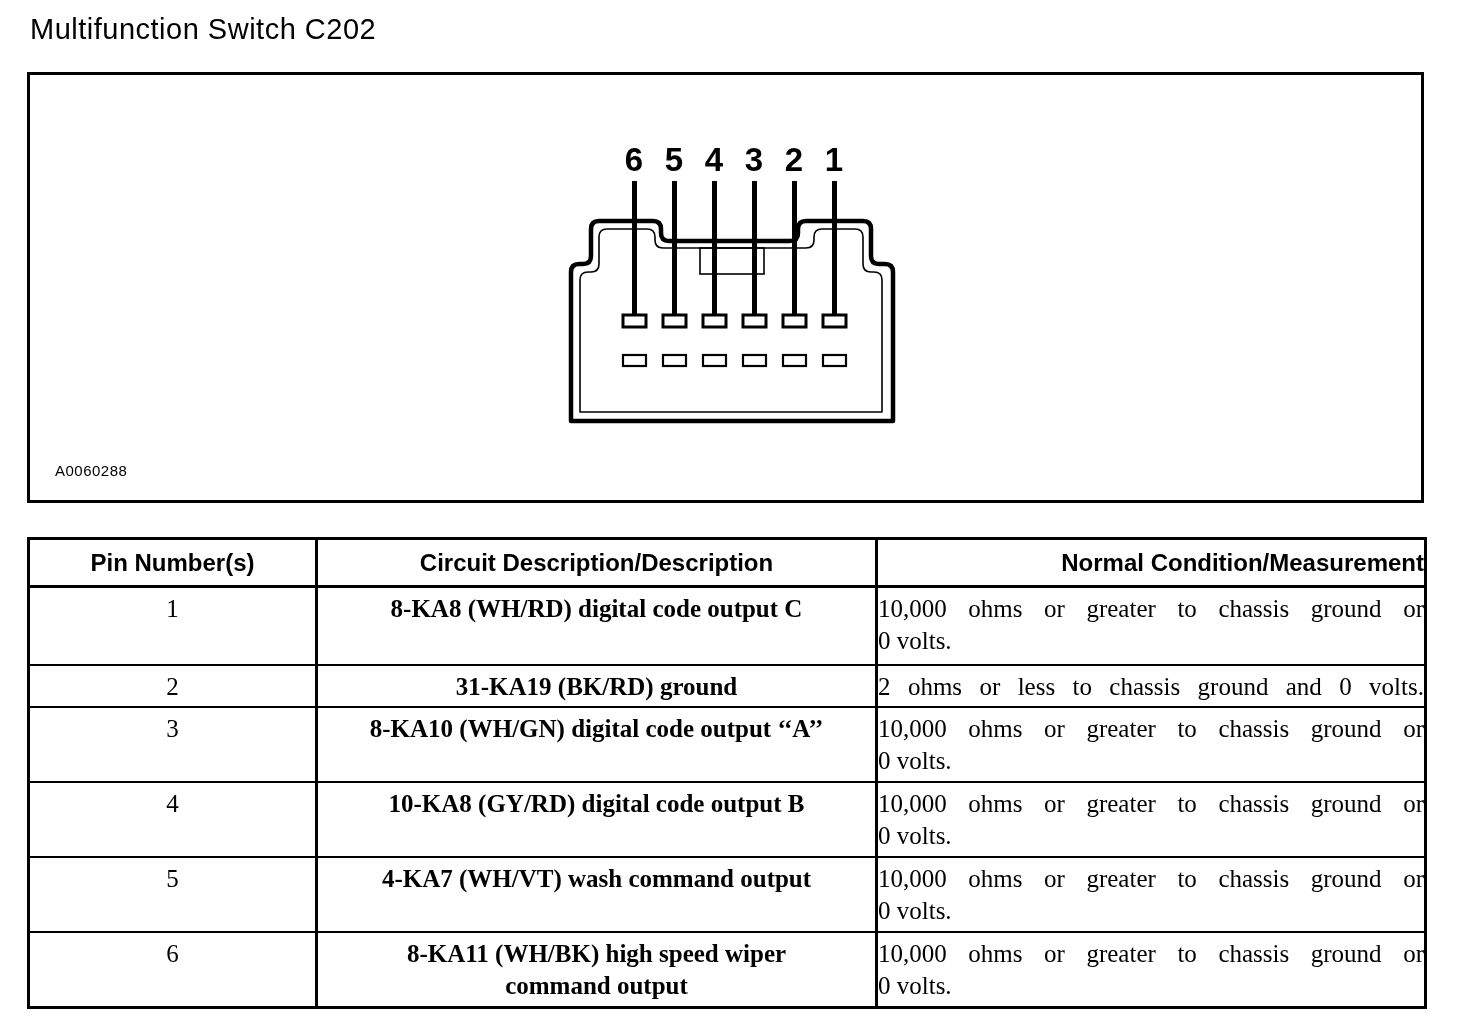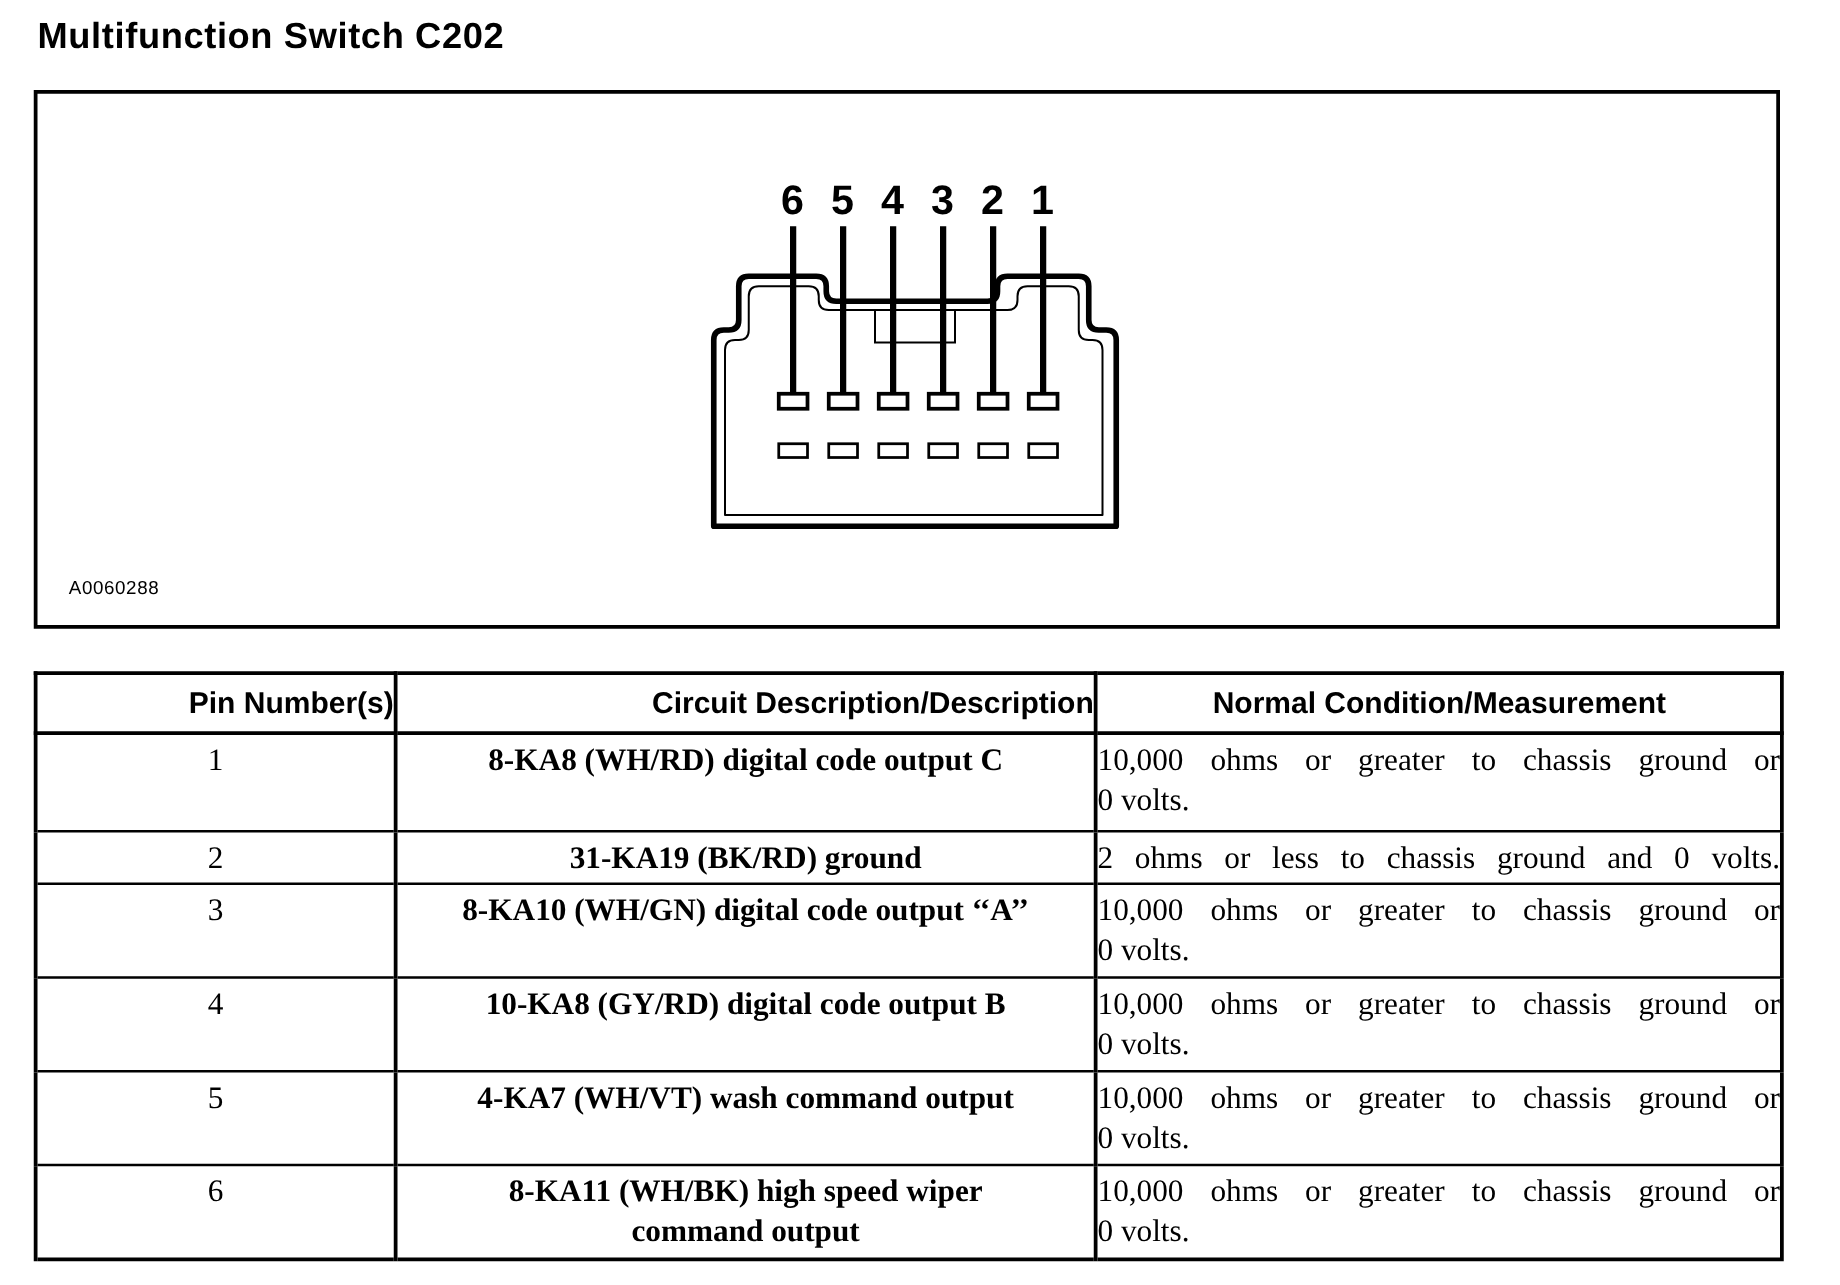--- a/index.html
+++ b/index.html
@@ -8,21 +8,21 @@
     background: #ffffff;
     width: 1472px;
     height: 1028px;
     overflow: hidden;
     font-family: "Liberation Sans", sans-serif;
     color: #000;
   }
   .page-title {
     margin: 12px 0 0 30px;
     font-size: 29px;
-    font-weight: bold;
+    font-weight: normal;
     letter-spacing: 0.5px;
     line-height: 34px;
   }
   .diagram-box {
     position: relative;
     margin: 26px 0 0 27px;
     width: 1391px;
     height: 425px;
     border: 3px solid #000;
     background: #fff;
@@ -54,25 +54,25 @@
     width: 1397px;
     margin: 34px 0 0 27px;
     border: 3px solid #000;
   }
   table.pinout th {
     border: 3px solid #000;
     height: 45px;
     vertical-align: middle;
     font-size: 24px;
     font-weight: bold;
+    text-align: center;
+    padding: 0;
+  }
+  table.pinout th.meas-h {
     text-align: right;
-    padding: 0;
-  }
-  table.pinout th.meas-h {
-    text-align: center;
     padding-left: 1px;
   }
   table.pinout td {
     border-left: 3px solid #000;
     border-right: 3px solid #000;
     border-top: 2px solid #000;
     border-bottom: 2px solid #000;
     vertical-align: top;
     font-family: "Liberation Serif", serif;
     font-size: 25px;

